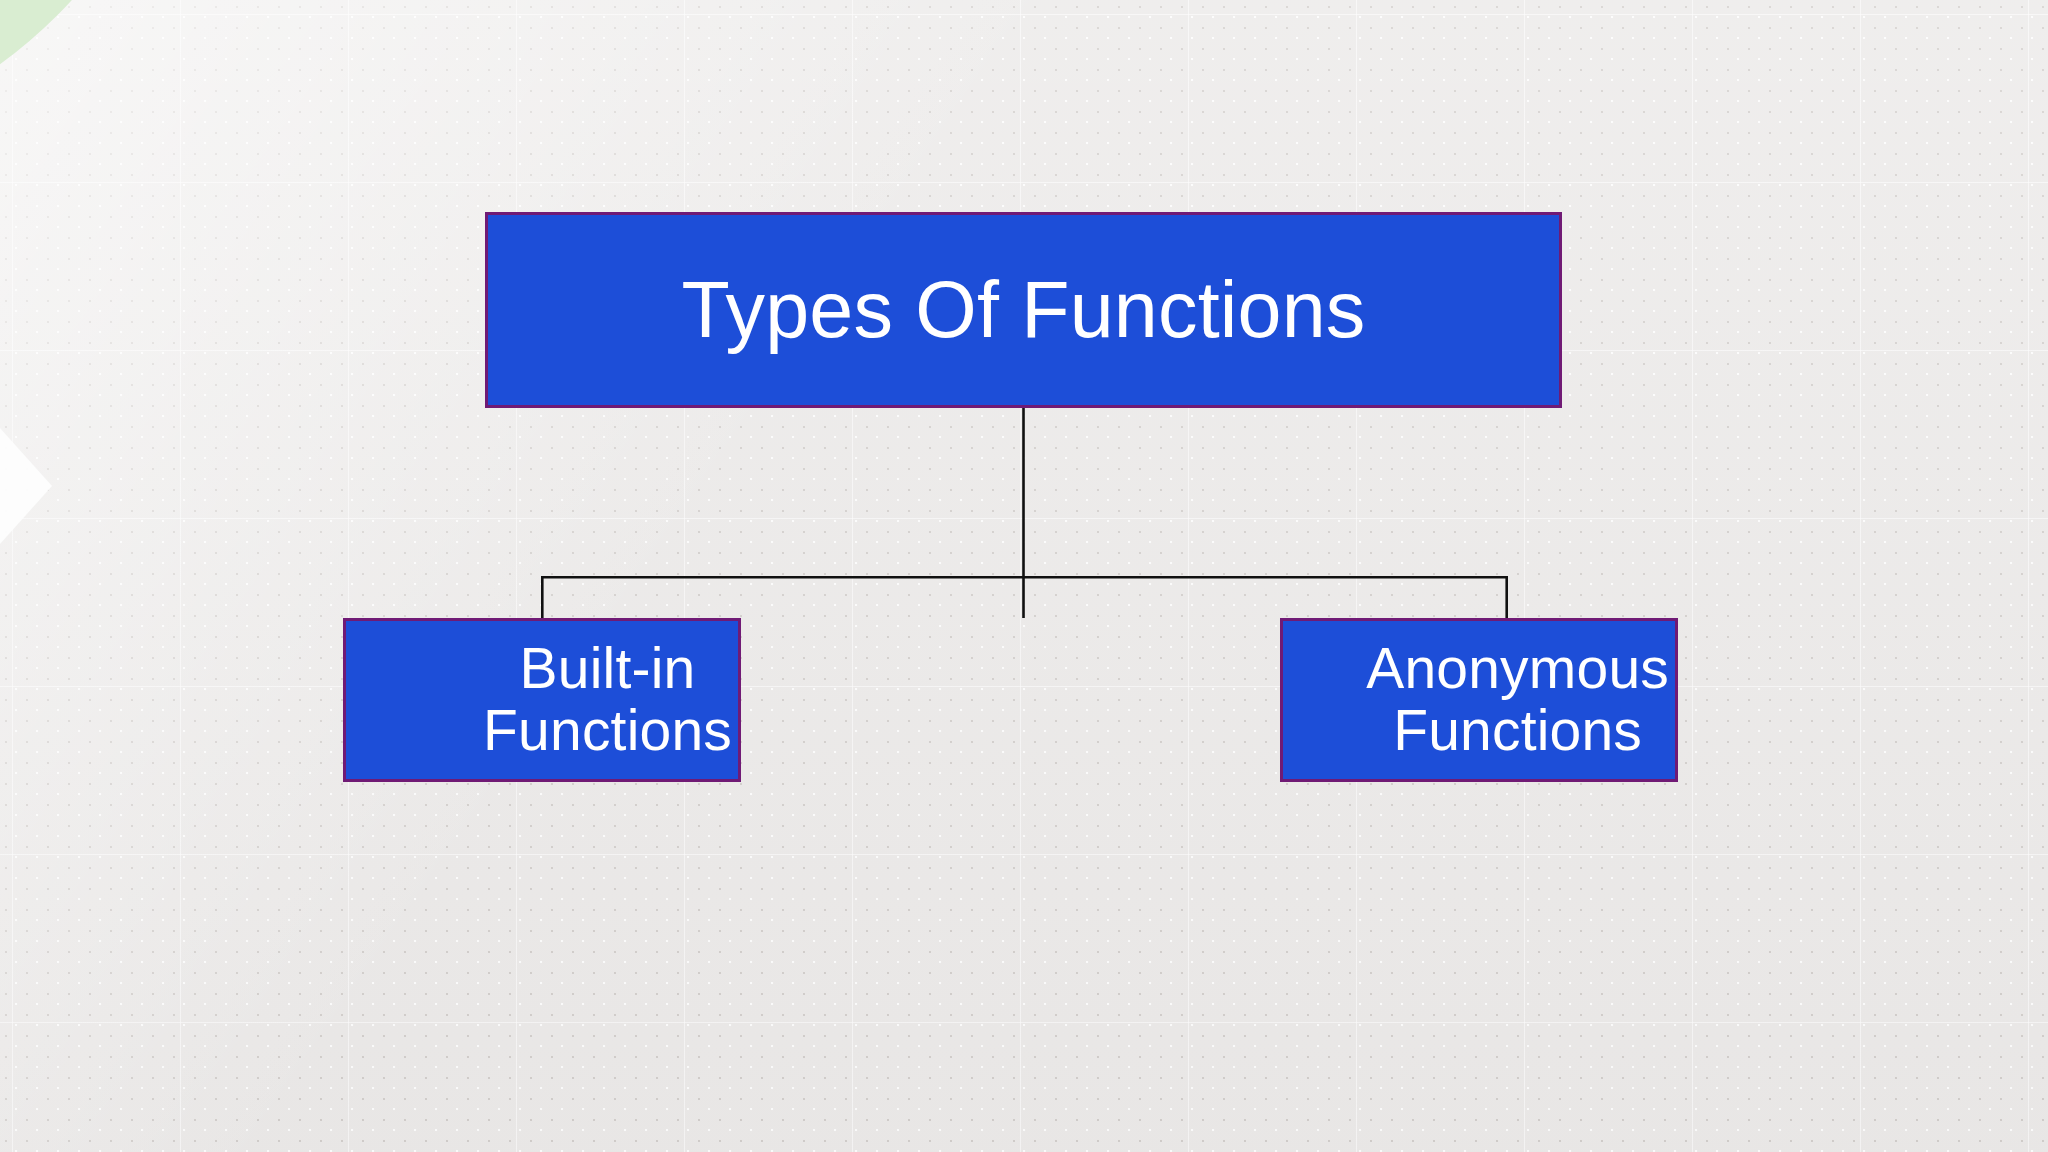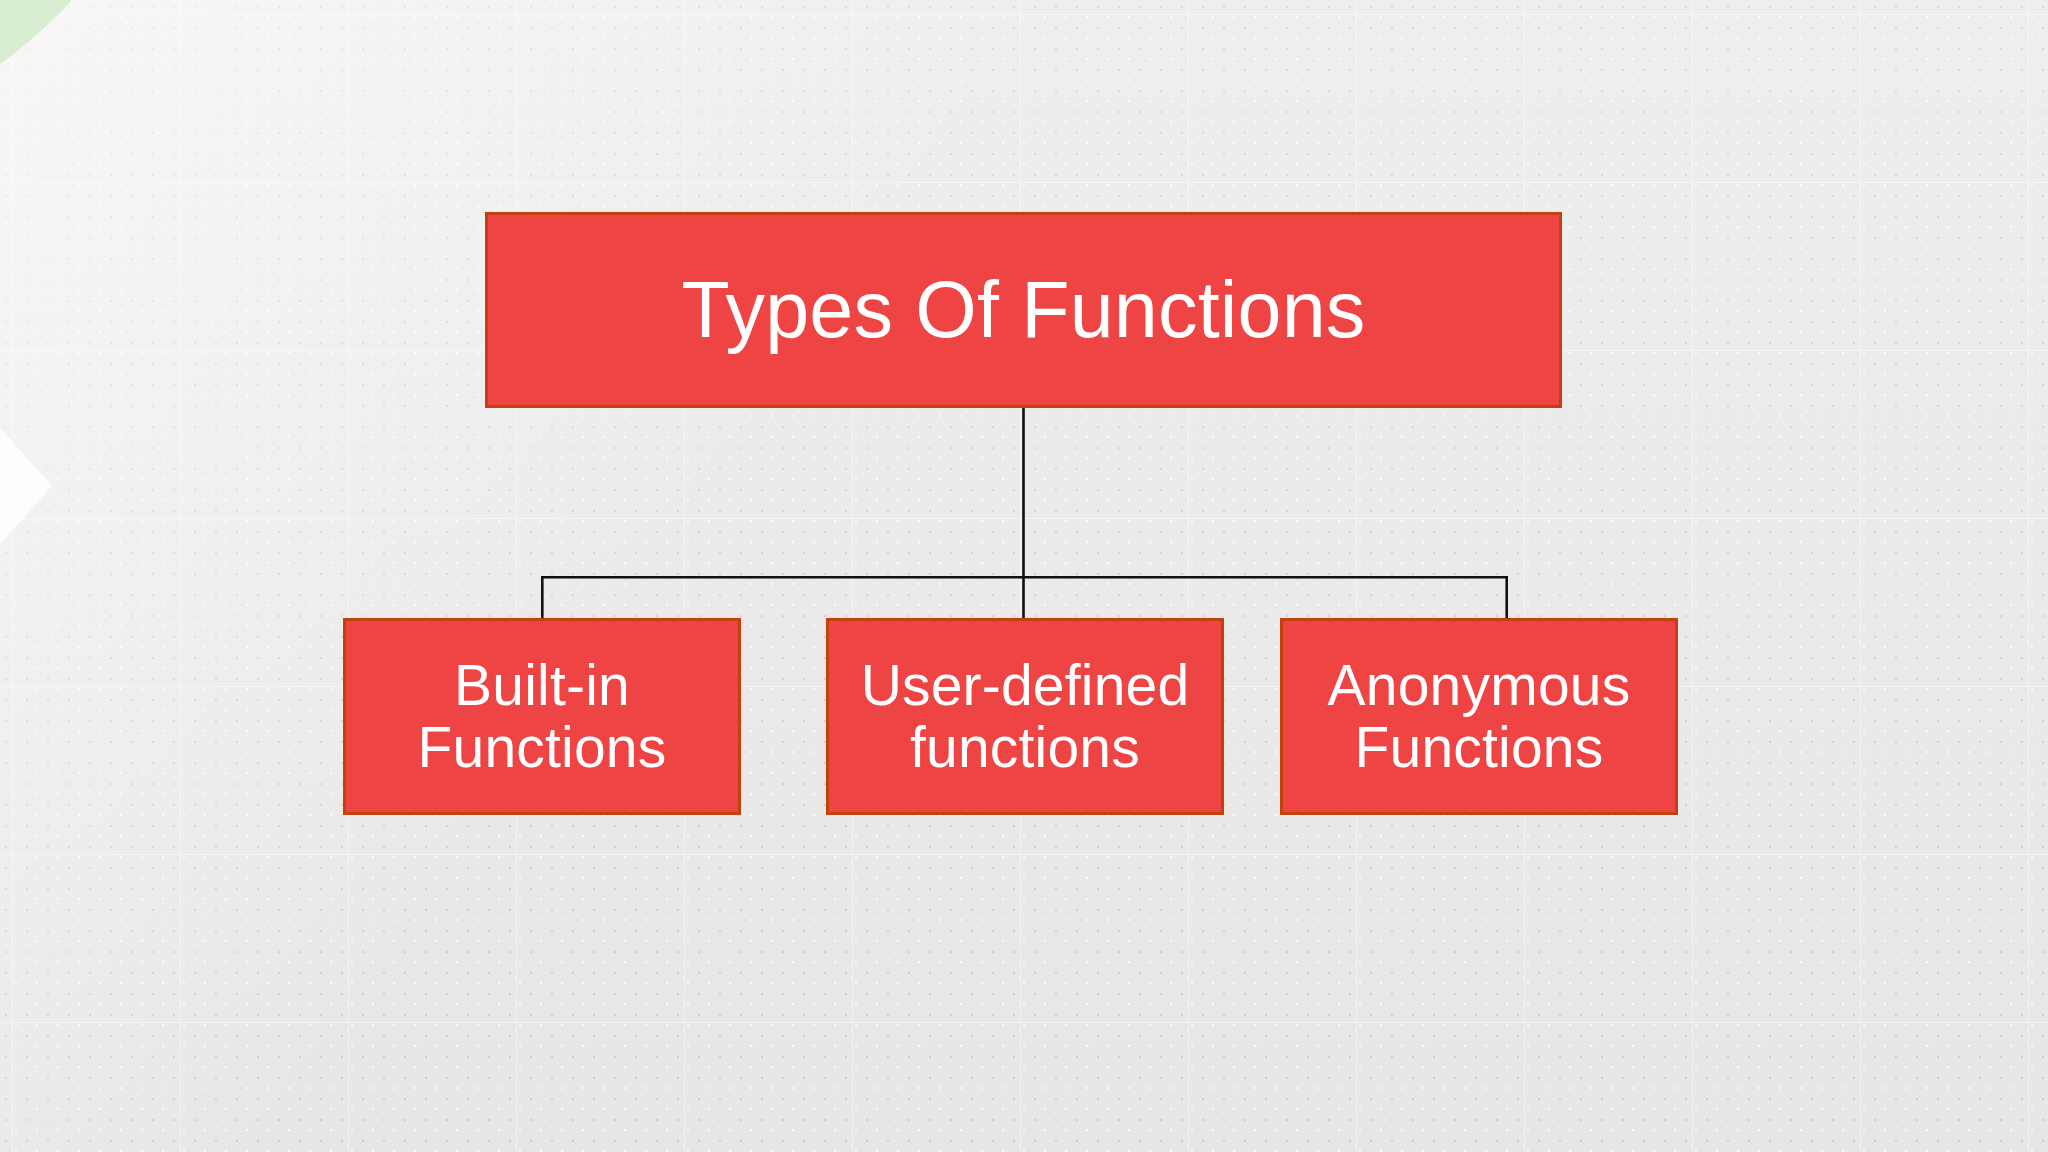--- a/index.html
+++ b/index.html
@@ -88,22 +88,22 @@
     left: 0;
     top: 0;
     width: 2048px;
     height: 1152px;
     pointer-events: none;
   }
 
   .node {
     position: absolute;
     box-sizing: border-box;
-    background: #ef4444;
-    border: 3px solid #c2410c;
+    background: #1d4ed8;
+    border: 3px solid #701a75;
     display: flex;
     align-items: center;
     justify-content: center;
     text-align: center;
     color: #ffffff;
     line-height: 1.08;
     letter-spacing: 0.2px;
     font-weight: 400;
     -webkit-font-smoothing: antialiased;
   }
@@ -111,22 +111,23 @@
   .node-root {
     left: 485px;
     top: 212px;
     width: 1077px;
     height: 196px;
     font-size: 79px;
   }
 
   .node-child {
     top: 618px;
-    height: 197px;
+    height: 164px;
     font-size: 57px;
+    justify-content: flex-end;
   }
 
   .node-child-1 { left: 343px;  width: 398px; }
   .node-child-2 { left: 826px;  width: 398px; }
   .node-child-3 { left: 1280px; width: 398px; }
 
   .node-label { display: block; padding: 0 6px; }
 </style>
 </head>
 <body>
@@ -170,26 +171,20 @@
       <span class="node-label">Types Of Functions</span>
     </div>
 
     <div class="node node-child node-child-1">
       <span class="node-label">
         <span>Built-in</span><br>
         <span>Functions</span>
       </span>
     </div>
 
-    <div class="node node-child node-child-2">
-      <span class="node-label">
-        <span>User-defined</span><br>
-        <span>functions</span>
-      </span>
-    </div>
 
     <div class="node node-child node-child-3">
       <span class="node-label">
         <span>Anonymous</span><br>
         <span>Functions</span>
       </span>
     </div>
 
   </div>
 </div>

